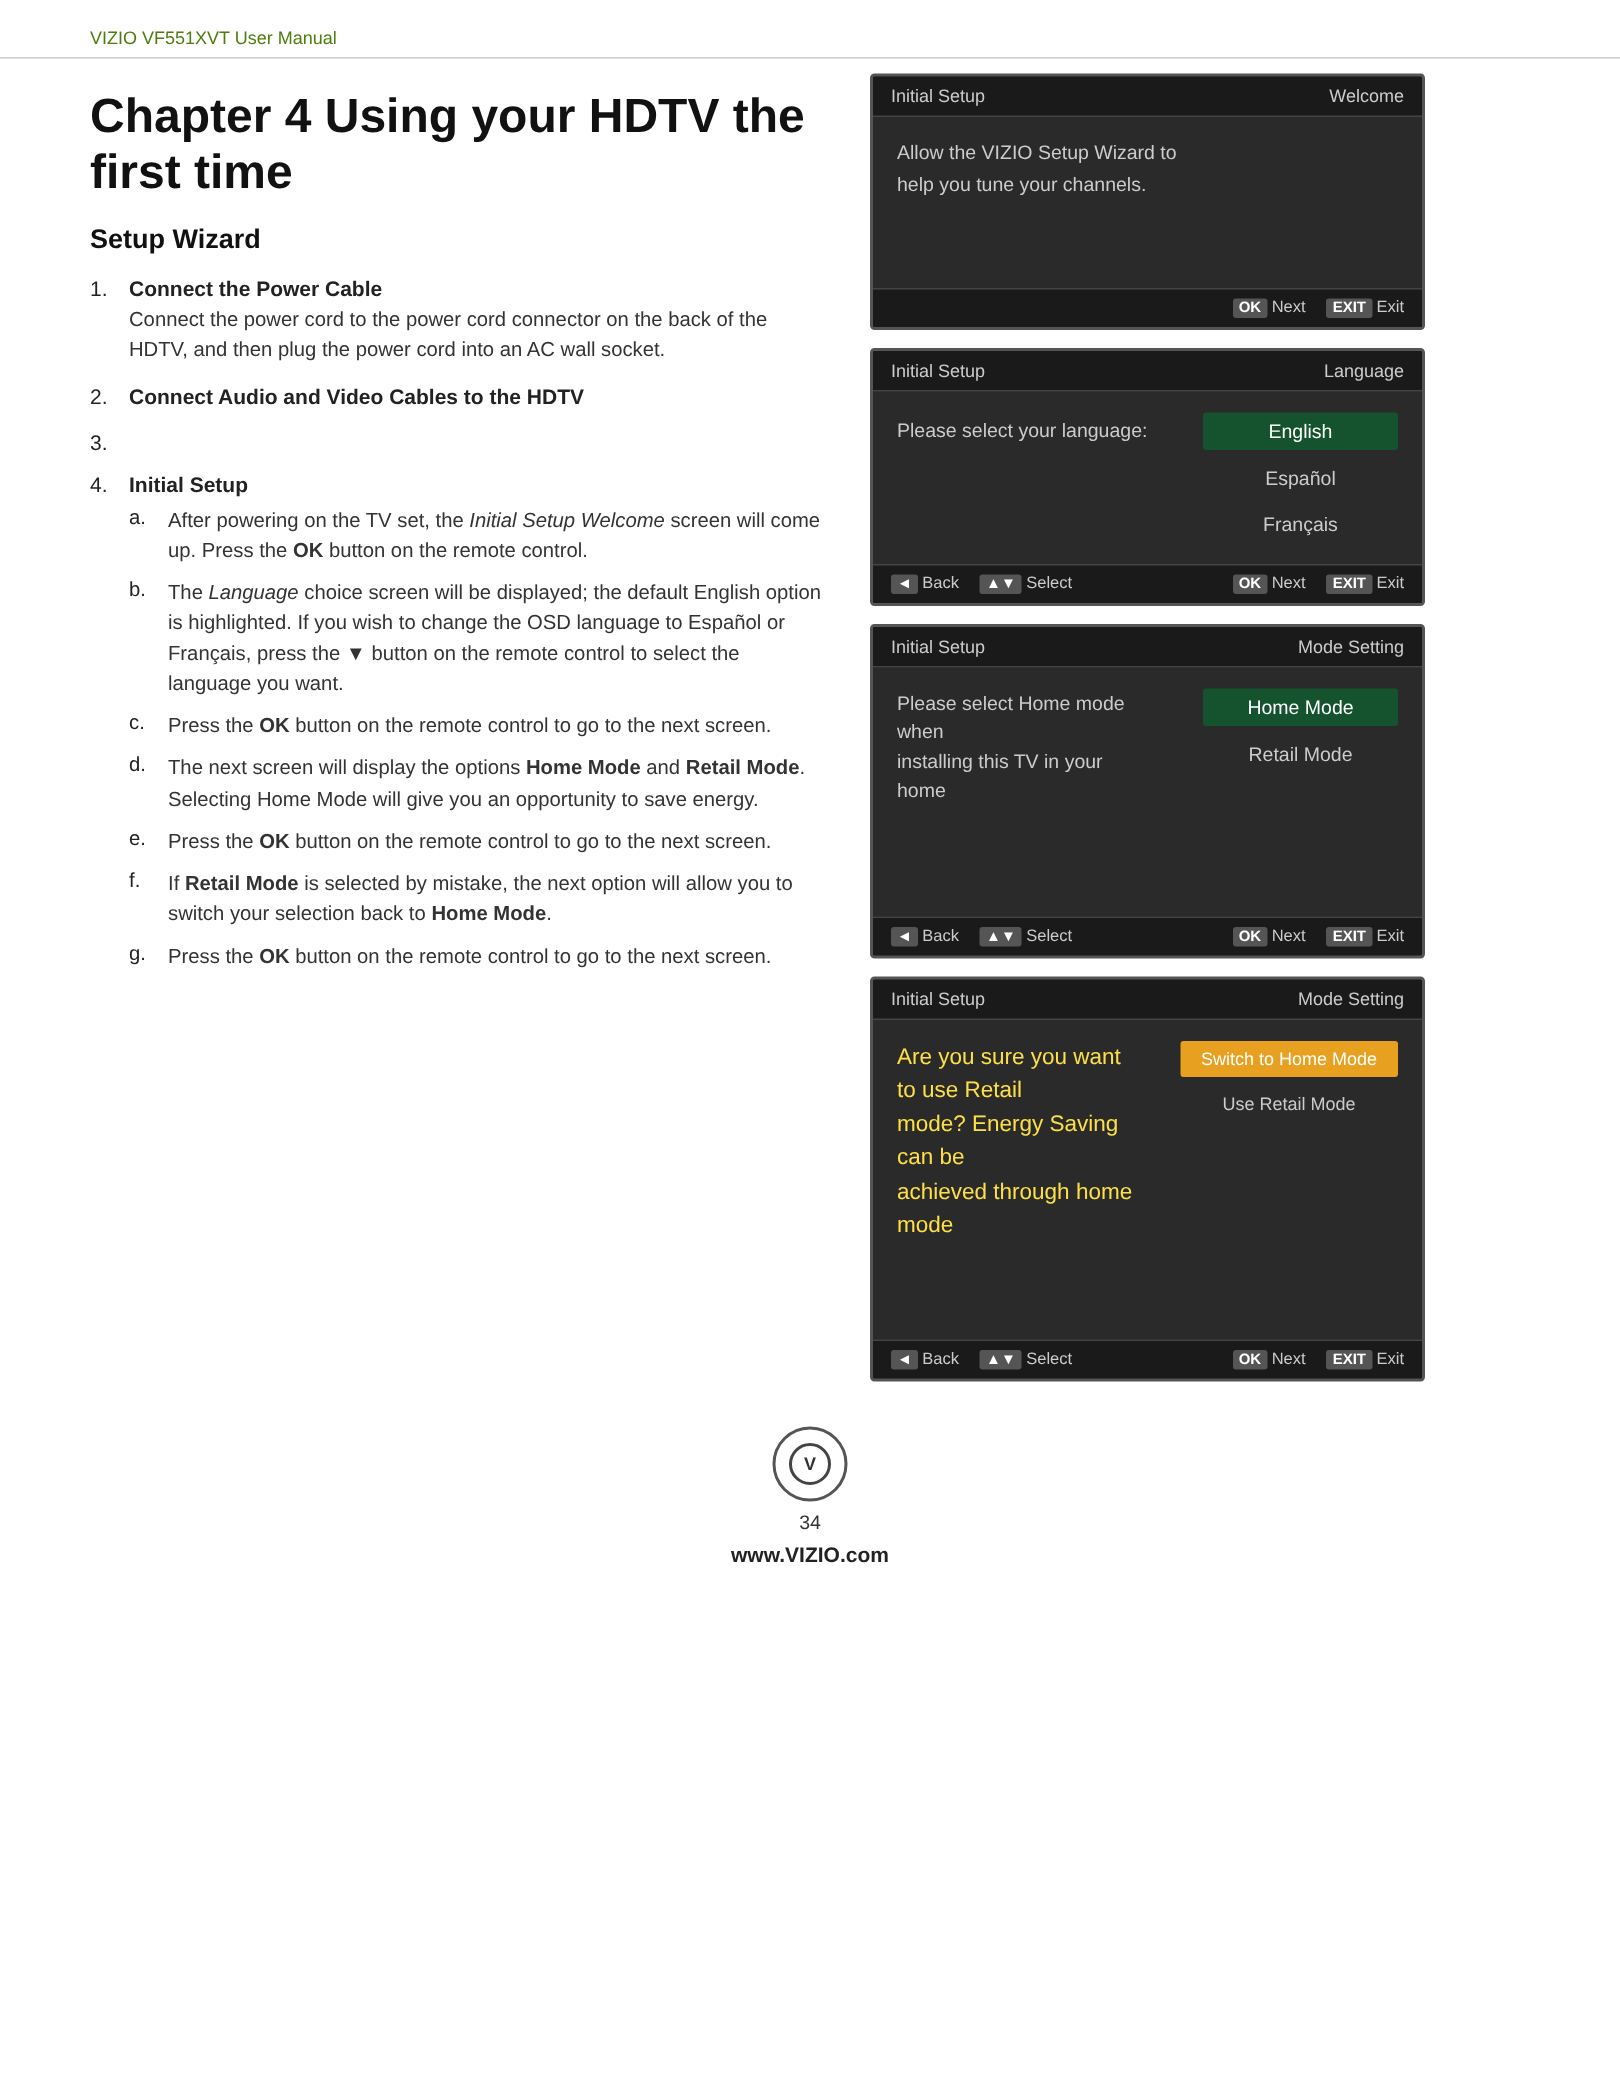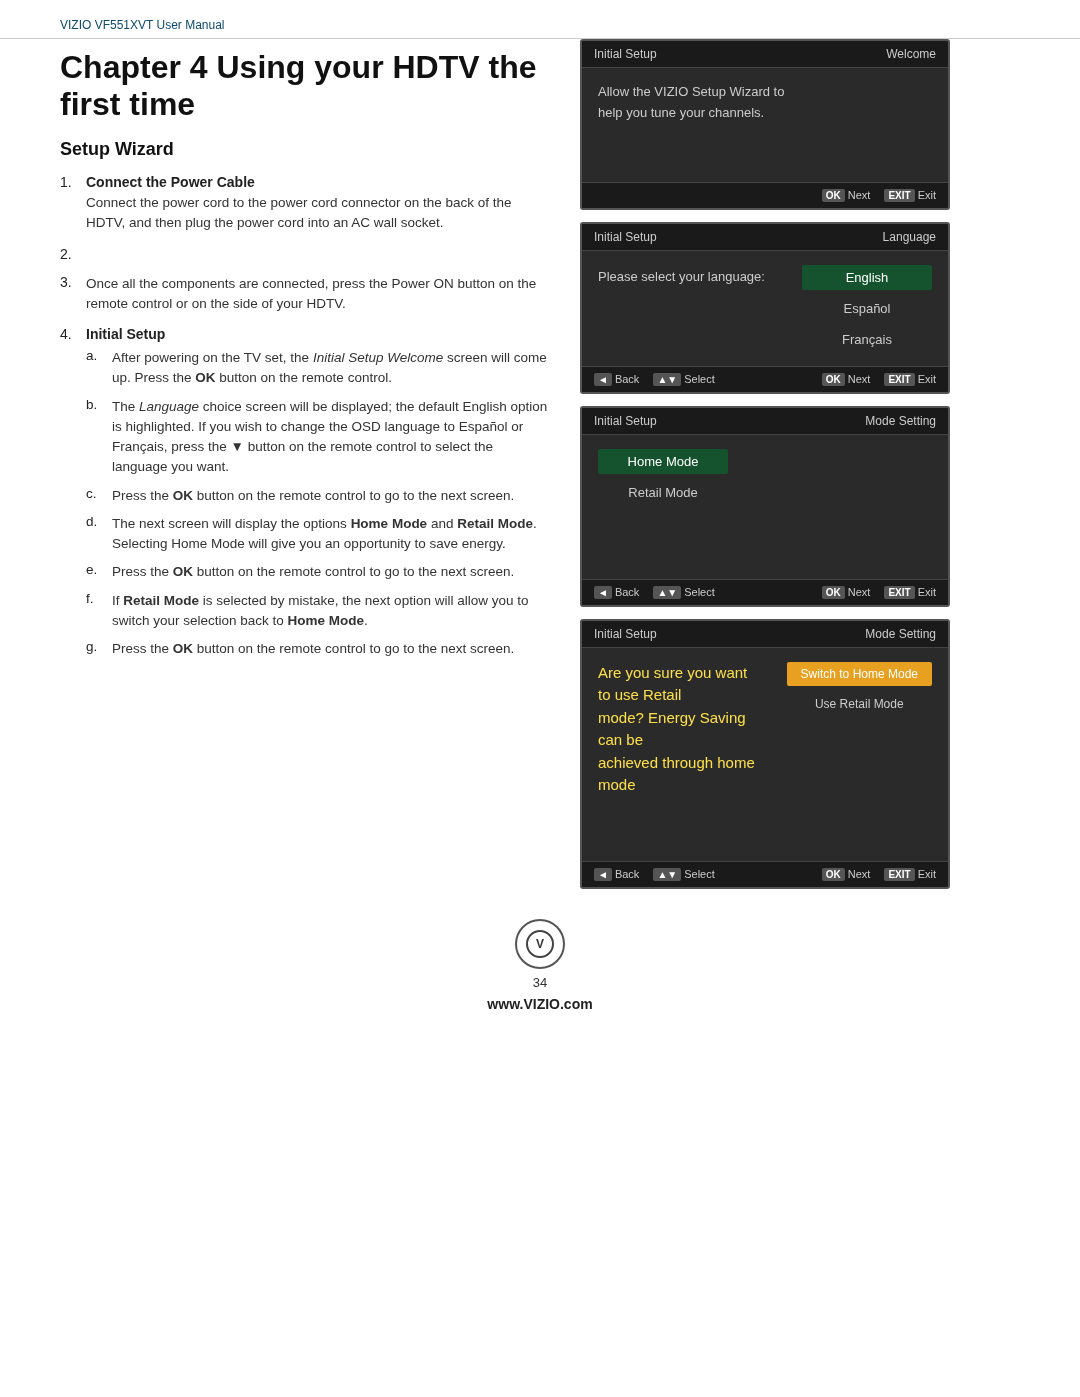--- a/index.html
+++ b/index.html
@@ -9,22 +9,23 @@
       background: #fff;
       font-family: Arial, Helvetica, sans-serif;
       font-size: 14px;
       color: #222;
       position: relative;
     }
 
     .page-header {
       padding: 18px 60px 6px 60px;
       font-size: 12px;
-      color: #0c4a6e;
+      color: #4d7c0f;
       border-bottom: 1px solid #ccc;
+      margin-bottom: 10px;
     }
 
     .page-content {
       display: flex;
       padding: 0 60px;
       gap: 30px;
     }
 
     .left-column {
       flex: 1;
@@ -312,27 +313,27 @@
         <span class="step-number">1.</span>
         <div class="step-content">
           <div class="step-title">Connect the Power Cable</div>
           <div class="step-body">Connect the power cord to the power cord connector on the back of the HDTV, and then plug the power cord into an AC wall socket.</div>
         </div>
       </li>
 
       <li class="step-item">
         <span class="step-number">2.</span>
         <div class="step-content">
+          <div class="step-title">Connect Audio and Video Cables to the HDTV</div>
         </div>
       </li>
 
       <li class="step-item">
         <span class="step-number">3.</span>
         <div class="step-content">
-          <div class="step-body">Once all the components are connected, press the Power ON button on the remote control or on the side of your HDTV.</div>
         </div>
       </li>
 
       <li class="step-item">
         <span class="step-number">4.</span>
         <div class="step-content">
           <div class="step-title">Initial Setup</div>
           <ul class="sub-list">
 
             <li class="sub-item">
@@ -449,20 +450,21 @@
         </div>
       </div>
     </div>
 
     <div class="tv-panel">
       <div class="tv-header">
         <span>Initial Setup</span>
         <span>Mode Setting</span>
       </div>
       <div class="tv-mode-content">
+        <div class="tv-mode-label">Please select Home mode when<br>installing this TV in your home</div>
         <div class="tv-options">
           <div class="tv-option selected">Home Mode</div>
           <div class="tv-option">Retail Mode</div>
         </div>
       </div>
       <div style="min-height:60px;"></div>
       <div class="tv-footer-full">
         <div class="tv-footer-left">
           <span class="tv-btn">
             <span class="tv-btn-key">◄</span>

